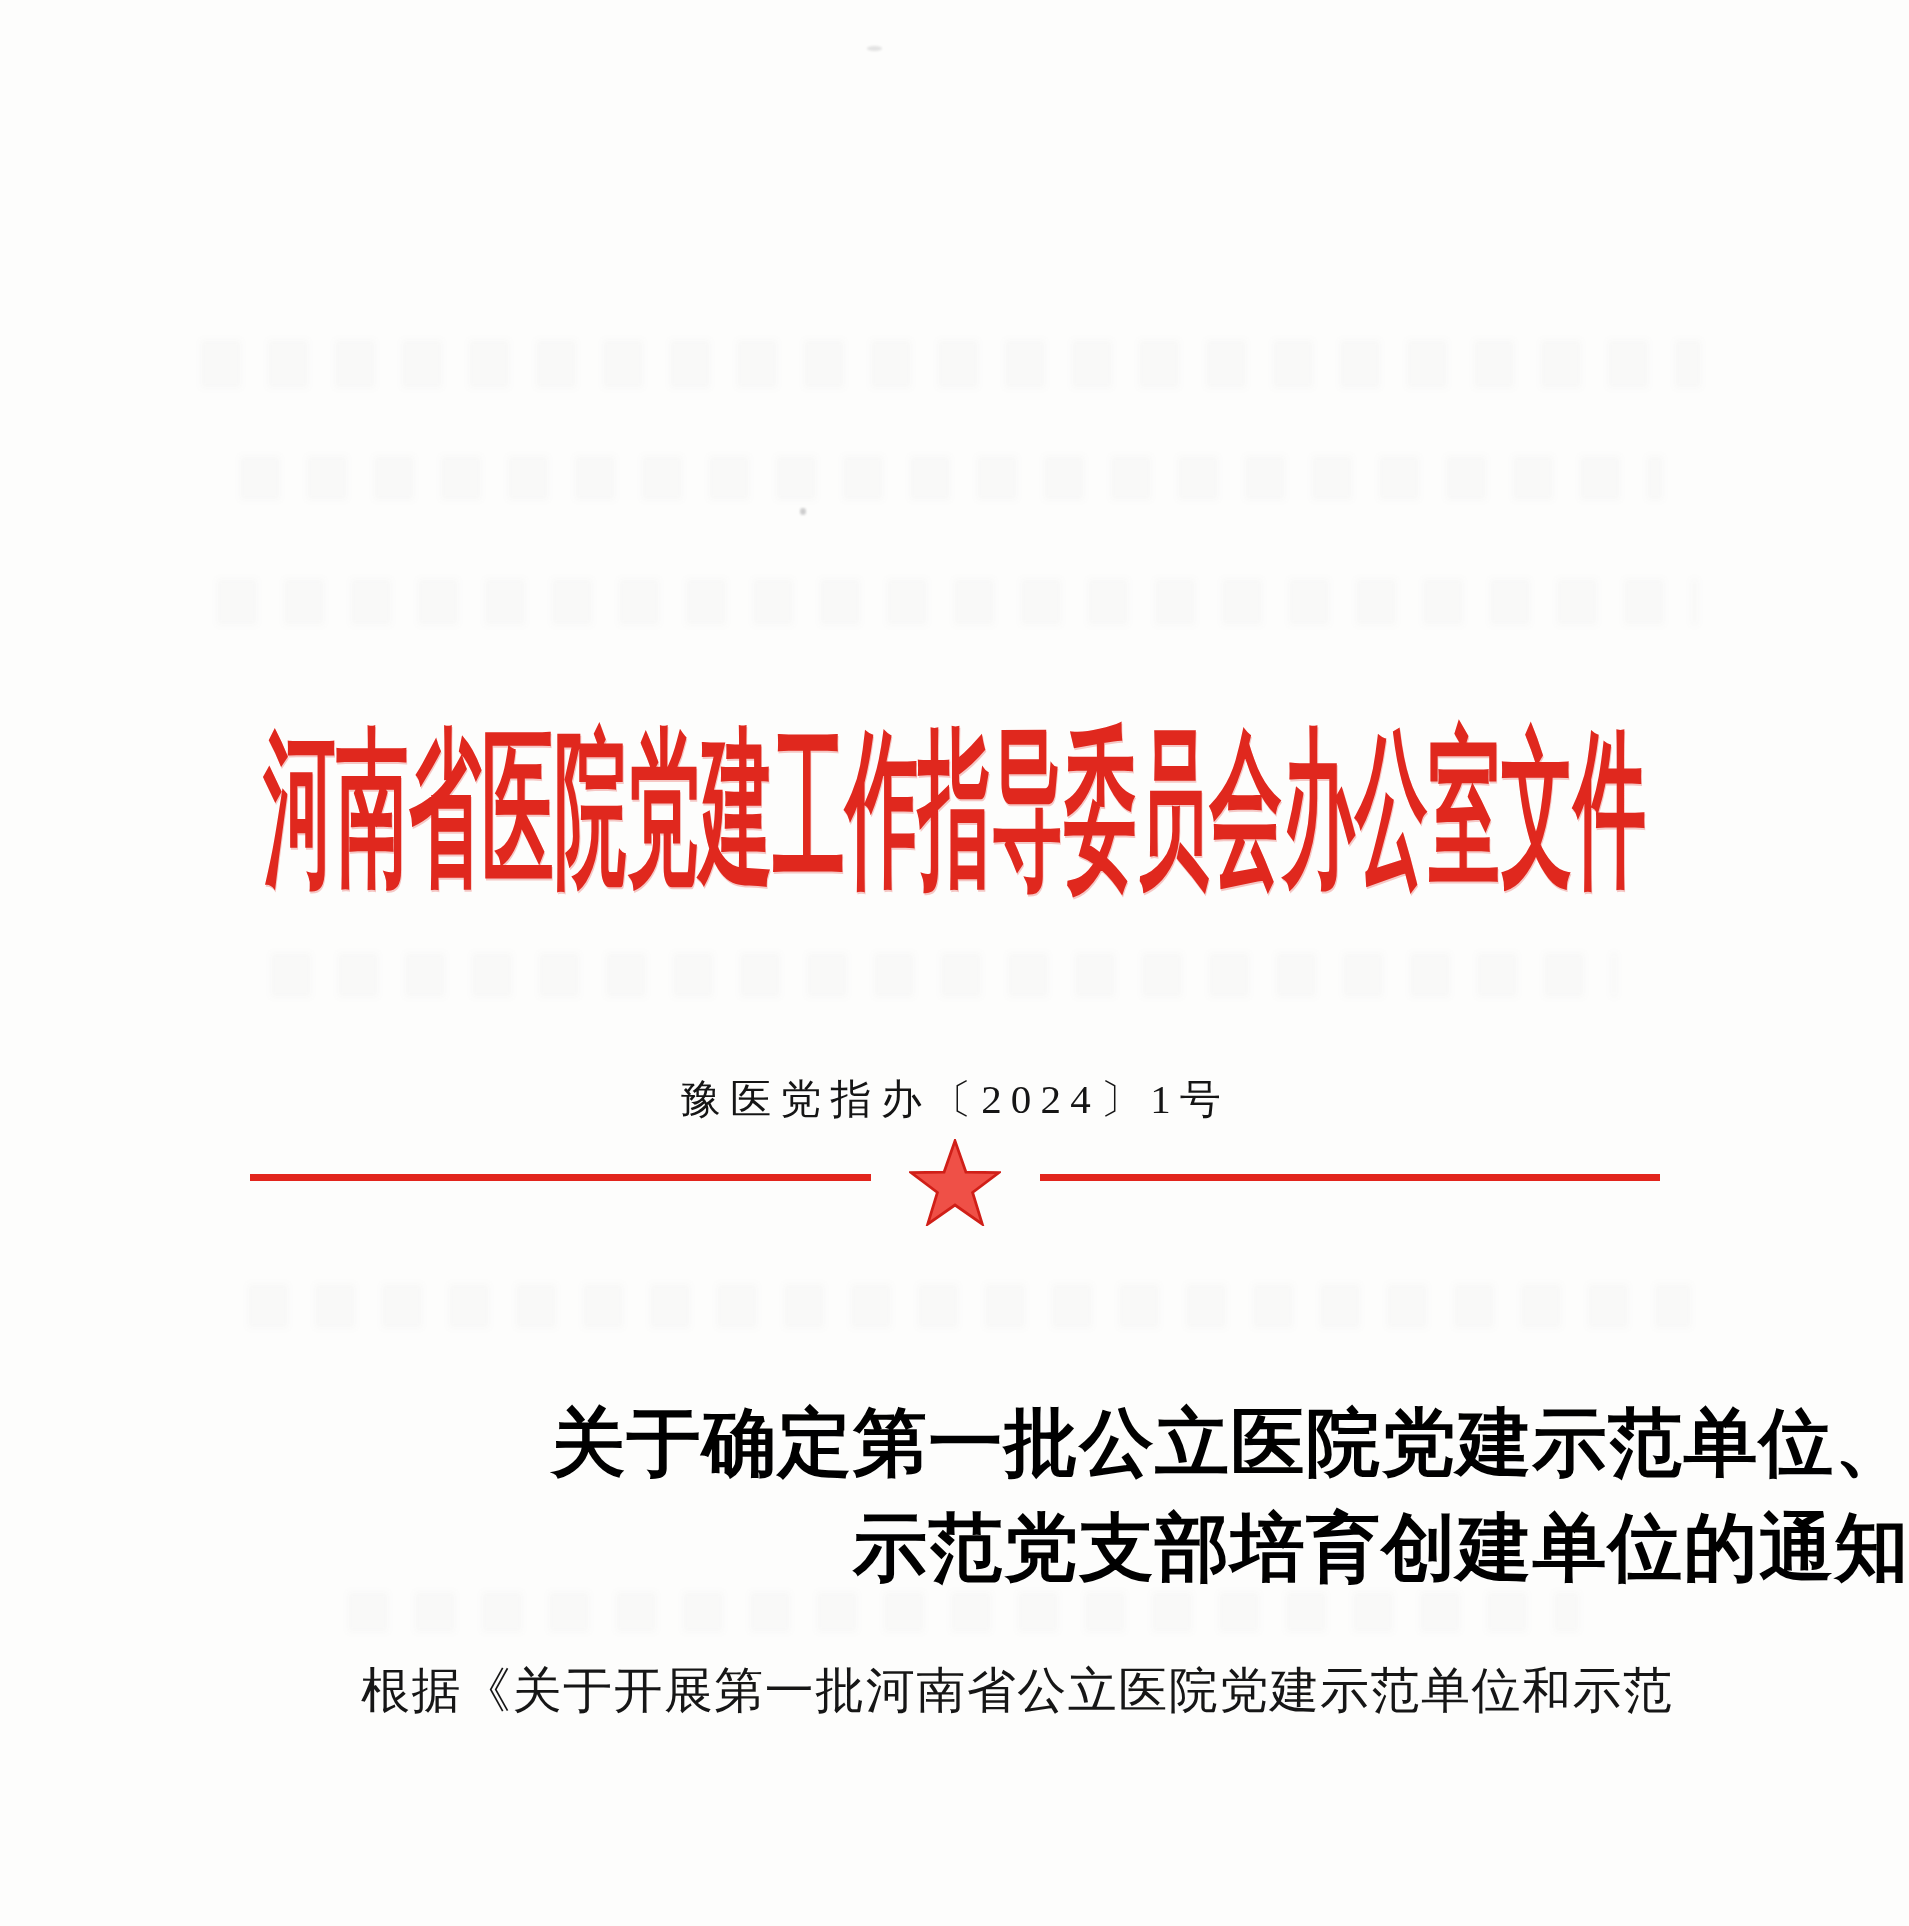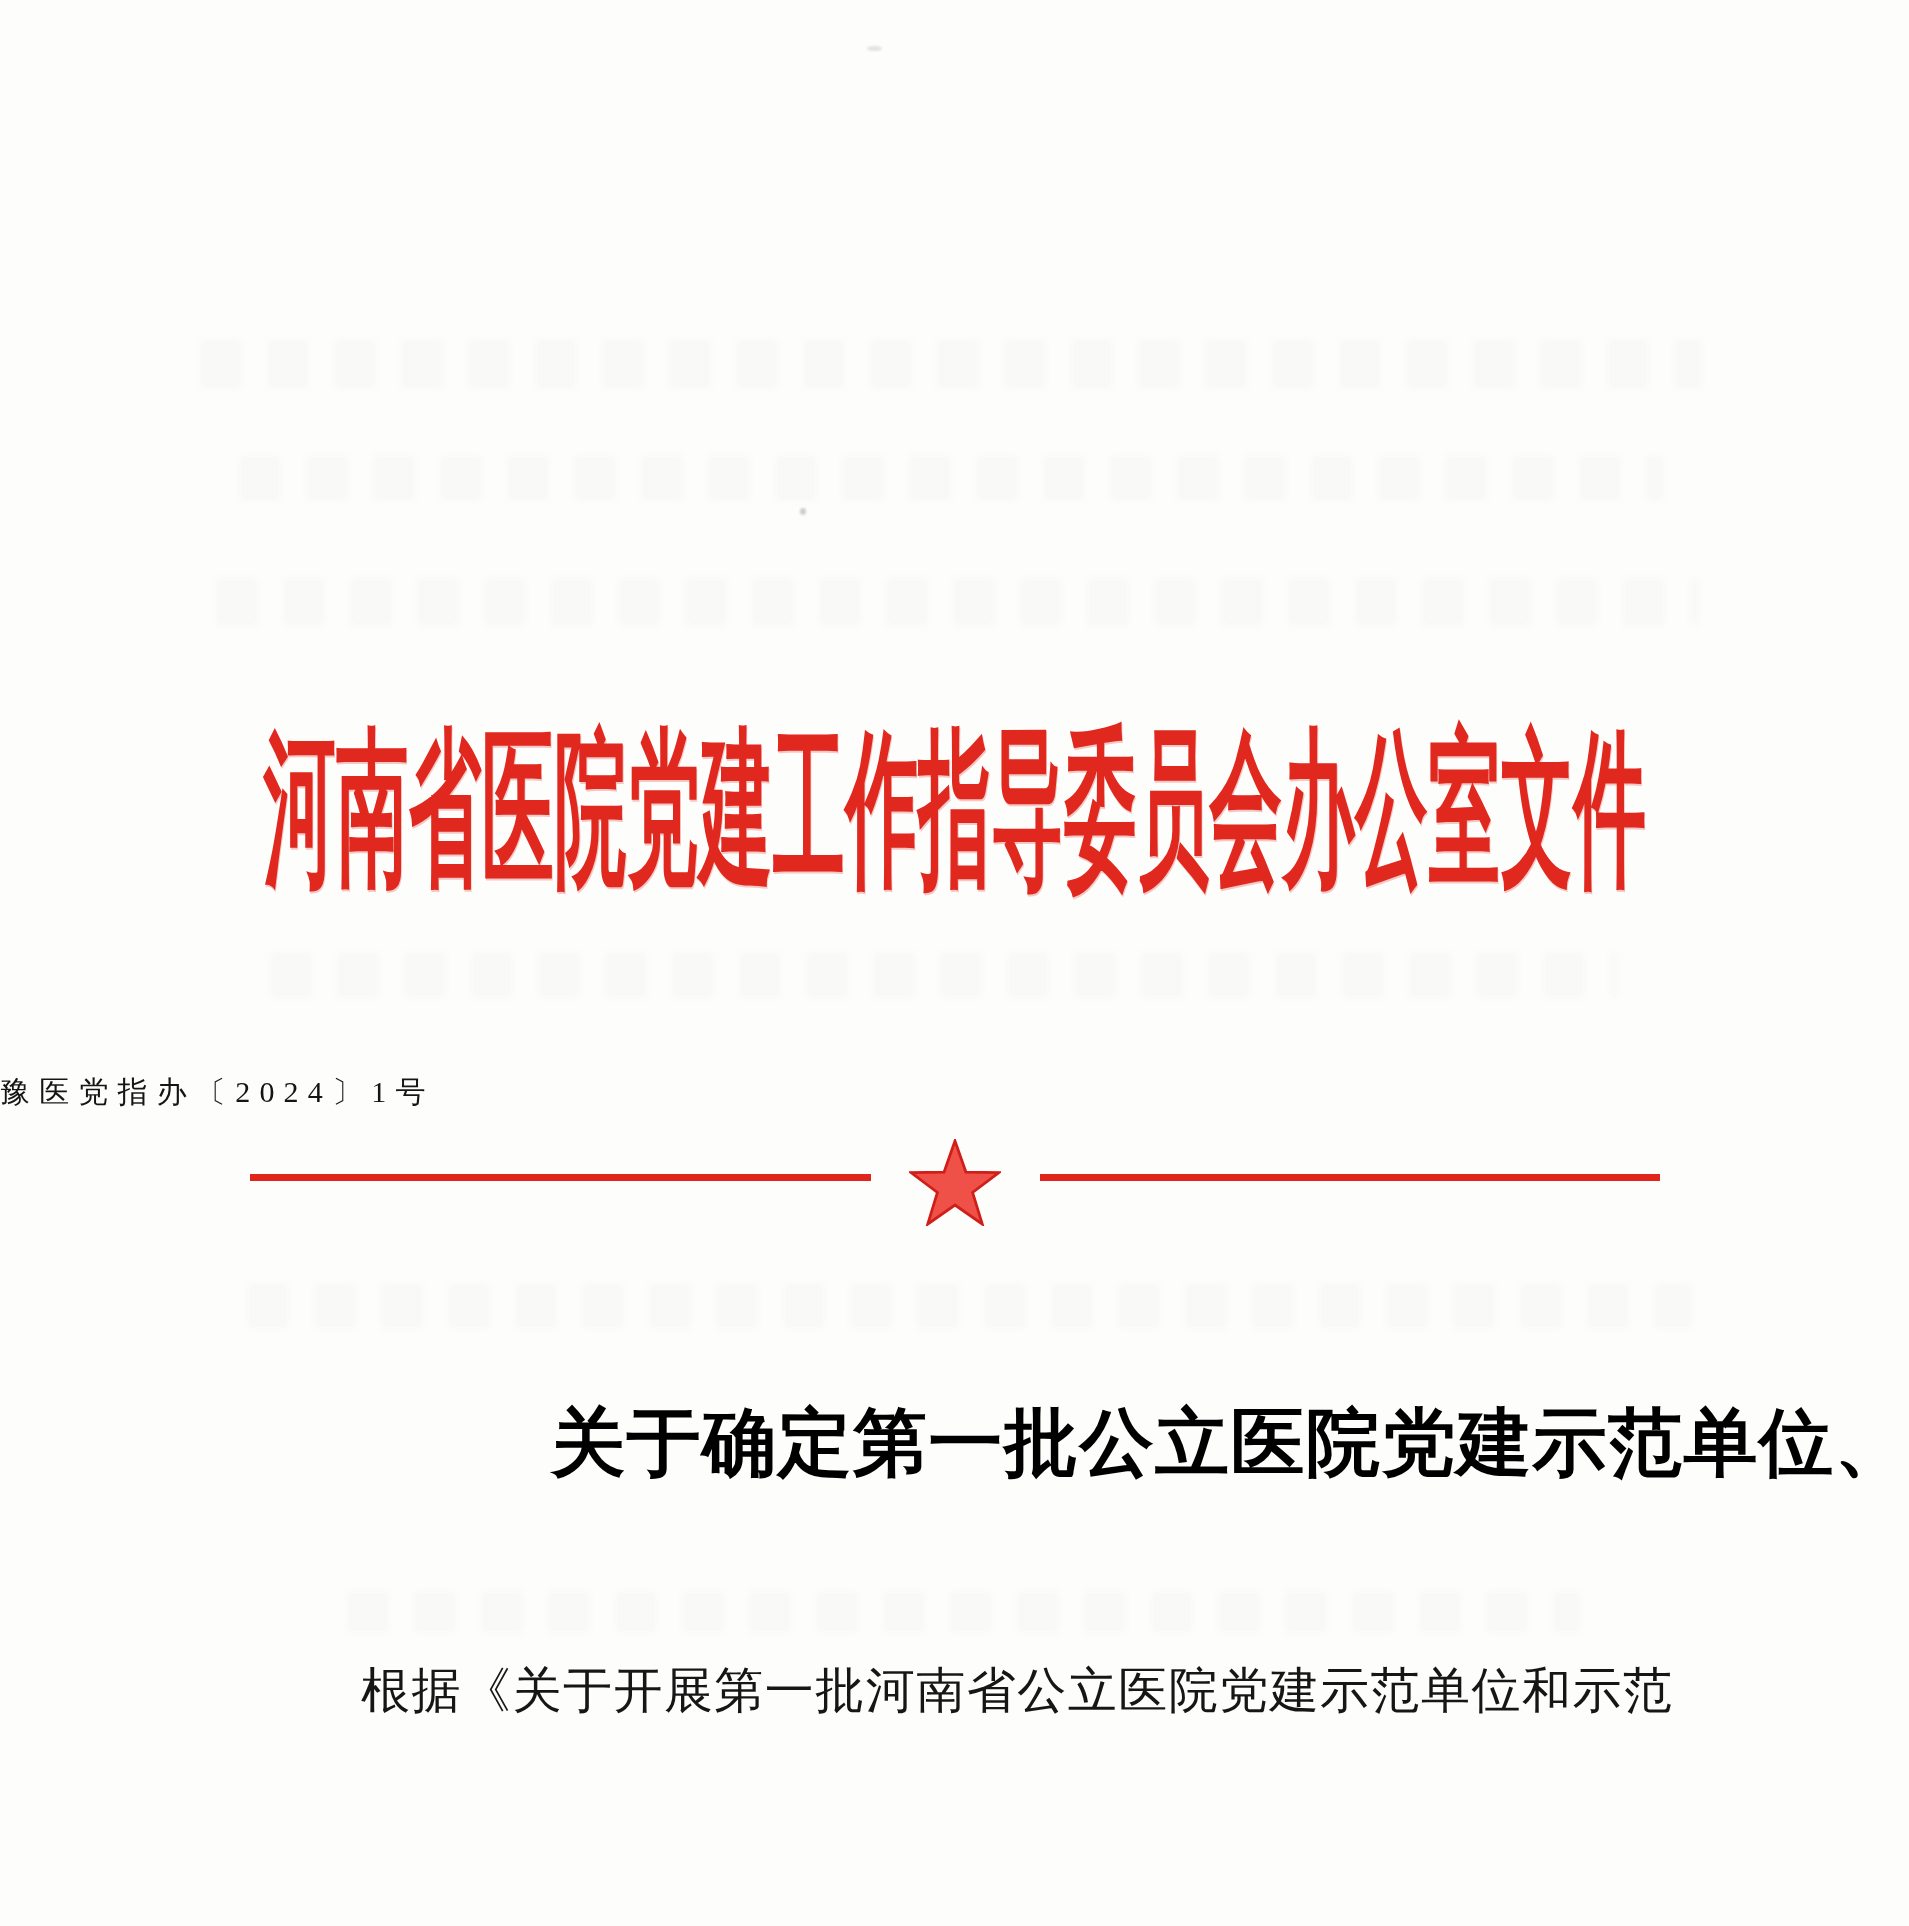--- a/index.html
+++ b/index.html
@@ -58,21 +58,22 @@
     transform: scaleY(2.35);
     transform-origin: center center;
     text-shadow: 0.8px 0.8px 0 rgba(224,40,30,0.25);
   }
 
   .doc-number {
     position: absolute;
     top: 1072px;
     left: 0;
     width: 100%;
-    font-size: 30px;
+    text-align: center;
+    font-size: 41px;
     letter-spacing: 9.2px;
     font-weight: 400;
     color: #151515;
     white-space: nowrap;
   }
 
   
   .rule-row {
     position: absolute;
     top: 1133px;
@@ -163,20 +164,21 @@
     <div class="star-slot">
       <svg width="92" height="87" viewBox="0 0 100 95">
         <polygon points="50,2 61.9,36.1 98,36.6 69.2,58.4 79.8,93 50,72.1 20.2,93 30.8,58.4 2,36.6 38.1,36.1" fill="#ef5047" stroke="#d01f18" stroke-width="3" stroke-linejoin="miter"></polygon>
       </svg>
     </div>
     <div class="rule-segment"></div>
   </div>
 
   <div class="notice-title">
     <div>关于确定第一批公立医院党建示范单位、</div>
+    <div>示范党支部培育创建单位的通知</div>
   </div>
 
   <div class="body-block">
 
     <div class="body-line indent-2">根据《关于开展第一批河南省公立医院党建示范单位和示范</div>
 
   </div>
 
 </div>
 

